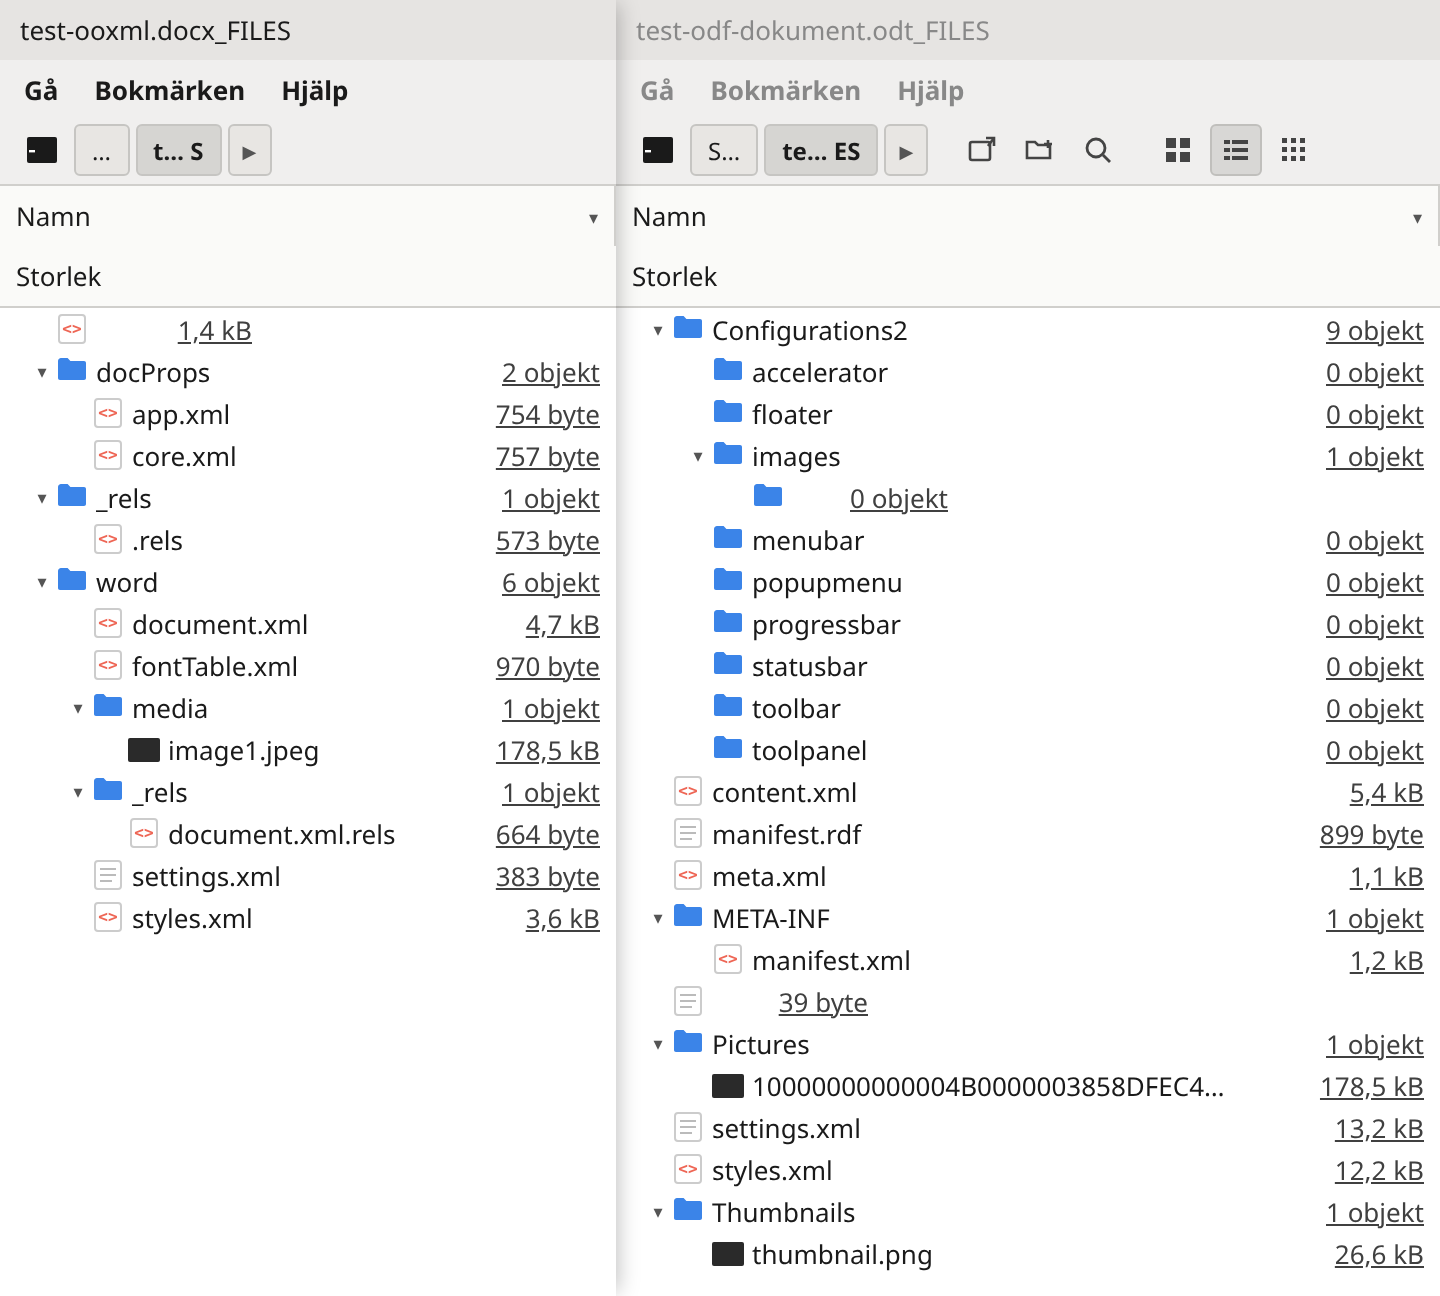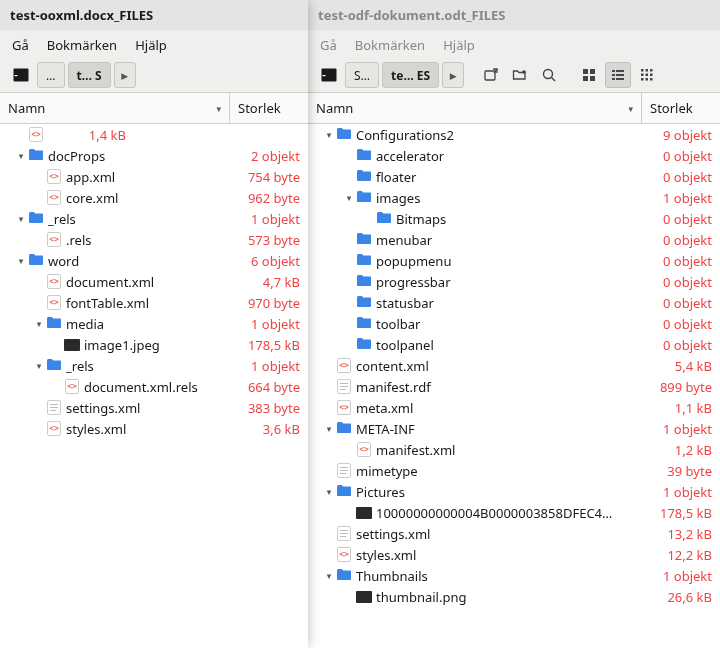--- a/index.html
+++ b/index.html
@@ -1,43 +1,43 @@
 <!DOCTYPE html>
 <html><head>
 <meta charset="utf-8">
 <style>
   * { box-sizing: border-box; }
   body { margin:0; padding:0; font-family:"Noto Sans","DejaVu Sans",sans-serif; font-size:13px; color:#1a1a1a; background:#fff; width:720px; height:648px; overflow:hidden; }
   .wrap { position:relative; width:720px; height:648px; }
   .win { position:absolute; top:0; bottom:0; display:flex; flex-direction:column; background:#f0efee; }
   .win-left { left:0; width:308px; z-index:2; box-shadow:3px 0 10px -2px rgba(0,0,0,.25); }
   .win-right { left:308px; right:0; z-index:1; }
-  .titlebar { background:#e6e4e2; padding:6px 10px; font-weight:bold; font-size:13px; color:#1a1a1a; }
+  .titlebar { background:#e6e4e2; padding:6px 10px; font-weight:normal; font-size:13px; color:#1a1a1a; }
   .win-right .titlebar { color:#888; }
   .menubar { display:flex; gap:18px; padding:6px 12px; background:#f0efee; font-size:13px; }
-  .menubar span { cursor:default; }
+  .menubar span { cursor:default;font-weight:bold; }
   .toolbar { display:flex; align-items:center; padding:2px 8px 4px; gap:3px; background:#f0efee; }
   .tb-icon { width:26px; height:26px; display:inline-flex; align-items:center; justify-content:center; color:#3a3a3a; border-radius:3px; }
   .tb-icon.active { background:#d8d7d5; border:1px solid #c0bfbc; }
   .tb-sep { width:8px; }
   .pathseg { height:26px; font-size:12px; display:inline-flex; align-items:center; padding:0 8px; border:1px solid #c6c5c2; background:#e8e6e3; border-radius:3px; white-space:nowrap; }
   .pathseg.active { background:#d6d5d2; font-weight:bold; }
   .tribtn { width:22px; height:26px; display:inline-flex; align-items:center; justify-content:center; border:1px solid #c6c5c2; border-radius:3px; background:#e8e6e3; font-size:9px; color:#555; }
-  .headers { display:flex; background:#fafaf8; border-top:1px solid #d0cfcc; border-bottom:1px solid #d0cfcc; font-size:13px; }
+  .headers { display:flex; background:#fafaf8; border-top:1px solid #d0cfcc; border-bottom:1px solid #d0cfcc; font-size:13px;flex-direction:column; }
   .headers .hcell { padding:6px 8px; display:flex; align-items:center; justify-content:space-between; }
   .hcell.name { flex:1; border-right:1px solid #d0cfcc; }
   .hcell.size { width:78px; }
   .sort-caret { font-size:9px; color:#555; margin-left:auto; }
   .tree { flex:1; overflow:auto; background:#fff; }
   .row { display:flex; align-items:center; height:21px; padding-right:8px; font-size:13px; }
   .row .expander { width:14px; text-align:center; font-size:9px; color:#555; flex:none; }
   .row .indent { flex:none; }
   .row .icon { width:16px; height:16px; flex:none; margin-right:4px; display:inline-flex; align-items:center; justify-content:center; font-size:11px; }
   .row .label { flex:1; white-space:nowrap; overflow:hidden; text-overflow:ellipsis; }
-  .row .size { width:78px; flex:none; text-align:right; color:#ef4444; font-size:13px; }
+  .row .size { width:78px; flex:none; text-align:right; color:#404040; font-size:13px;text-decoration:underline; }
   .folder svg { fill:#3b84e8; }
   .doc { border:1px solid #ccc; border-radius:2px; background:#fff; }
   .xml-badge { font-family:monospace; font-size:8px; font-weight:bold; color:#e65; }
   .img-thumb { background:#2a2a2a; width:16px; height:12px; border-radius:1px; }
 </style>
 </head>
 <body>
 
 <div class="wrap">
 
@@ -101,21 +101,21 @@
         </div>
         <div class="row">
           <span class="indent" style="width: 32px;"></span>
           <span class="expander"></span>
           <span class="icon">
             <span class="doc" style="width:14px;height:15px;display:inline-flex;align-items:center;justify-content:center;">
               <span class="xml-badge">&lt;&gt;</span>
             </span>
           </span>
           <span class="label">core.xml</span>
-          <span class="size">962 byte</span>
+          <span class="size">757 byte</span>
         </div>
         <div class="row">
           <span class="indent" style="width: 14px;"></span>
           <span class="expander">▾</span>
           <span class="icon">
             <span class="folder"><svg width="16" height="14" viewBox="0 0 16 14">
                 <path d="M1 3.5C1 2.7 1.7 2 2.5 2h3.3l1.4 1.5H14c.6 0 1 .4 1 1V12c0 .6-.4 1-1 1H2c-.6 0-1-.4-1-1V3.5z"></path>
               </svg></span>
           </span>
           <span class="label">_rels</span>
@@ -357,21 +357,20 @@
           <span class="size">1 objekt</span>
         </div>
         <div class="row">
           <span class="indent" style="width: 54px;"></span>
           <span class="expander"></span>
           <span class="icon">
             <span class="folder"><svg width="16" height="14" viewBox="0 0 16 14">
                 <path d="M1 3.5C1 2.7 1.7 2 2.5 2h3.3l1.4 1.5H14c.6 0 1 .4 1 1V12c0 .6-.4 1-1 1H2c-.6 0-1-.4-1-1V3.5z"></path>
               </svg></span>
           </span>
-          <span class="label">Bitmaps</span>
           <span class="size">0 objekt</span>
         </div>
         <div class="row">
           <span class="indent" style="width: 34px;"></span>
           <span class="expander"></span>
           <span class="icon">
             <span class="folder"><svg width="16" height="14" viewBox="0 0 16 14">
                 <path d="M1 3.5C1 2.7 1.7 2 2.5 2h3.3l1.4 1.5H14c.6 0 1 .4 1 1V12c0 .6-.4 1-1 1H2c-.6 0-1-.4-1-1V3.5z"></path>
               </svg></span>
           </span>
@@ -493,21 +492,20 @@
         <div class="row">
           <span class="indent" style="width: 14px;"></span>
           <span class="expander"></span>
           <span class="icon">
             <span class="doc" style="width:14px;height:15px;display:inline-block;position:relative;">
               <span style="position:absolute;left:2px;right:2px;top:3px;height:1px;background:#bbb;"></span>
               <span style="position:absolute;left:2px;right:2px;top:6px;height:1px;background:#bbb;"></span>
               <span style="position:absolute;left:2px;right:4px;top:9px;height:1px;background:#bbb;"></span>
             </span>
           </span>
-          <span class="label">mimetype</span>
           <span class="size">39 byte</span>
         </div>
         <div class="row">
           <span class="indent" style="width: 14px;"></span>
           <span class="expander">▾</span>
           <span class="icon">
             <span class="folder"><svg width="16" height="14" viewBox="0 0 16 14">
                 <path d="M1 3.5C1 2.7 1.7 2 2.5 2h3.3l1.4 1.5H14c.6 0 1 .4 1 1V12c0 .6-.4 1-1 1H2c-.6 0-1-.4-1-1V3.5z"></path>
               </svg></span>
           </span>

